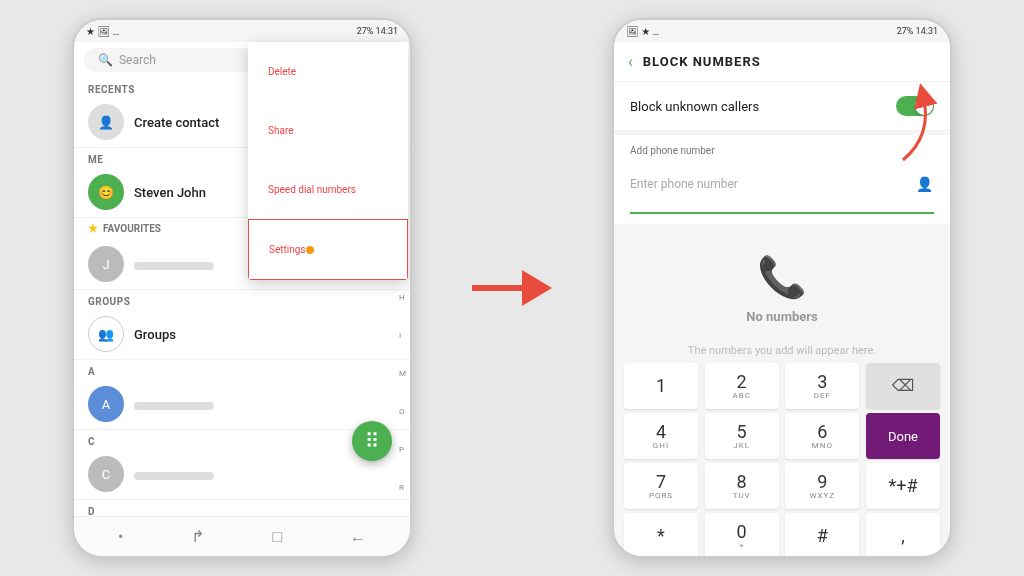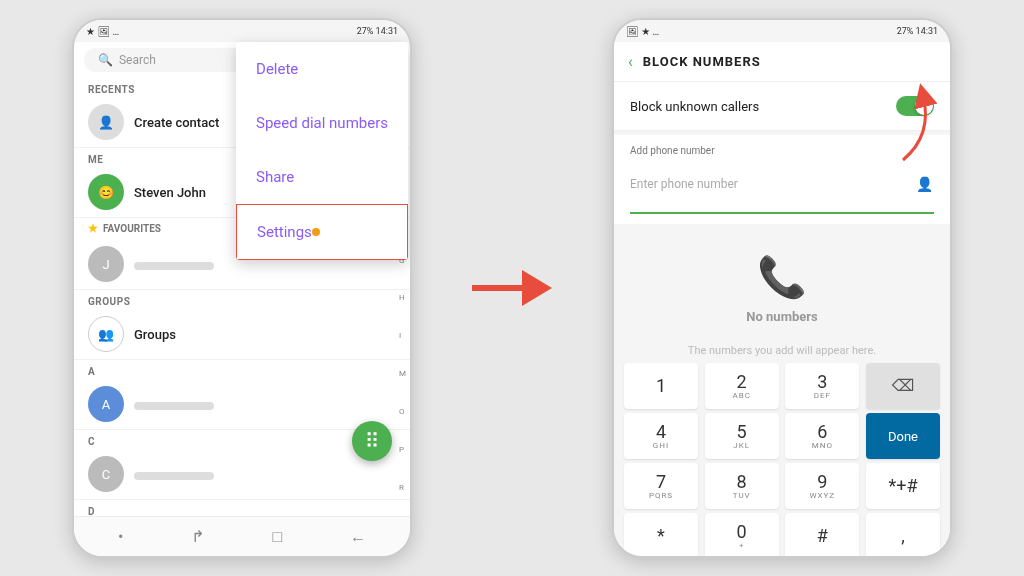--- a/index.html
+++ b/index.html
@@ -186,23 +186,23 @@
       right: 0;
       background: white;
       border-radius: 4px;
       box-shadow: 0 4px 15px rgba(0,0,0,0.2);
       z-index: 10;
       min-width: 160px;
       overflow: hidden;
     }
 
     .menu-item {
-      padding: 18px 20px;
-      font-size: 15px;
-      color: #8b5cf6;
+      padding: 24px 20px;
+      font-size: 10px;
+      color: #ef4444;
       cursor: pointer;
     }
 
     .menu-item.highlighted {
       background: #fff;
       border: 1.5px solid #e74c3c;
       display: flex;
       align-items: center;
       justify-content: flex-start;
     }
@@ -407,21 +407,21 @@
       justify-content: center;
       cursor: pointer;
       box-shadow: 0 1px 2px rgba(0,0,0,0.1);
     }
 
     .dial-key.backspace {
       background: #e0e0e0;
     }
 
     .dial-key.done {
-      background: #0369a1;
+      background: #701a75;
       color: white;
     }
 
     .dial-main {
       font-size: 18px;
       font-weight: 400;
       color: #333;
       line-height: 1;
     }
 
@@ -569,22 +569,22 @@
 
     <div class="bottom-bar">
       <span class="bottom-icon">•</span>
       <span class="bottom-icon">↱</span>
       <span class="bottom-icon">□</span>
       <span class="bottom-icon">←</span>
     </div>
 
     <div class="dropdown-menu" style="top:22px; right:2px;">
       <div class="menu-item">Delete</div>
+      <div class="menu-item">Share</div>
       <div class="menu-item">Speed dial numbers</div>
-      <div class="menu-item">Share</div>
       <div class="menu-item highlighted">
         <span>Settings</span>
         <div class="settings-dot"></div>
       </div>
     </div>
   </div>
 
   <div class="arrow-container">
     <div class="red-arrow">
       <div class="arrow-shaft"></div>

